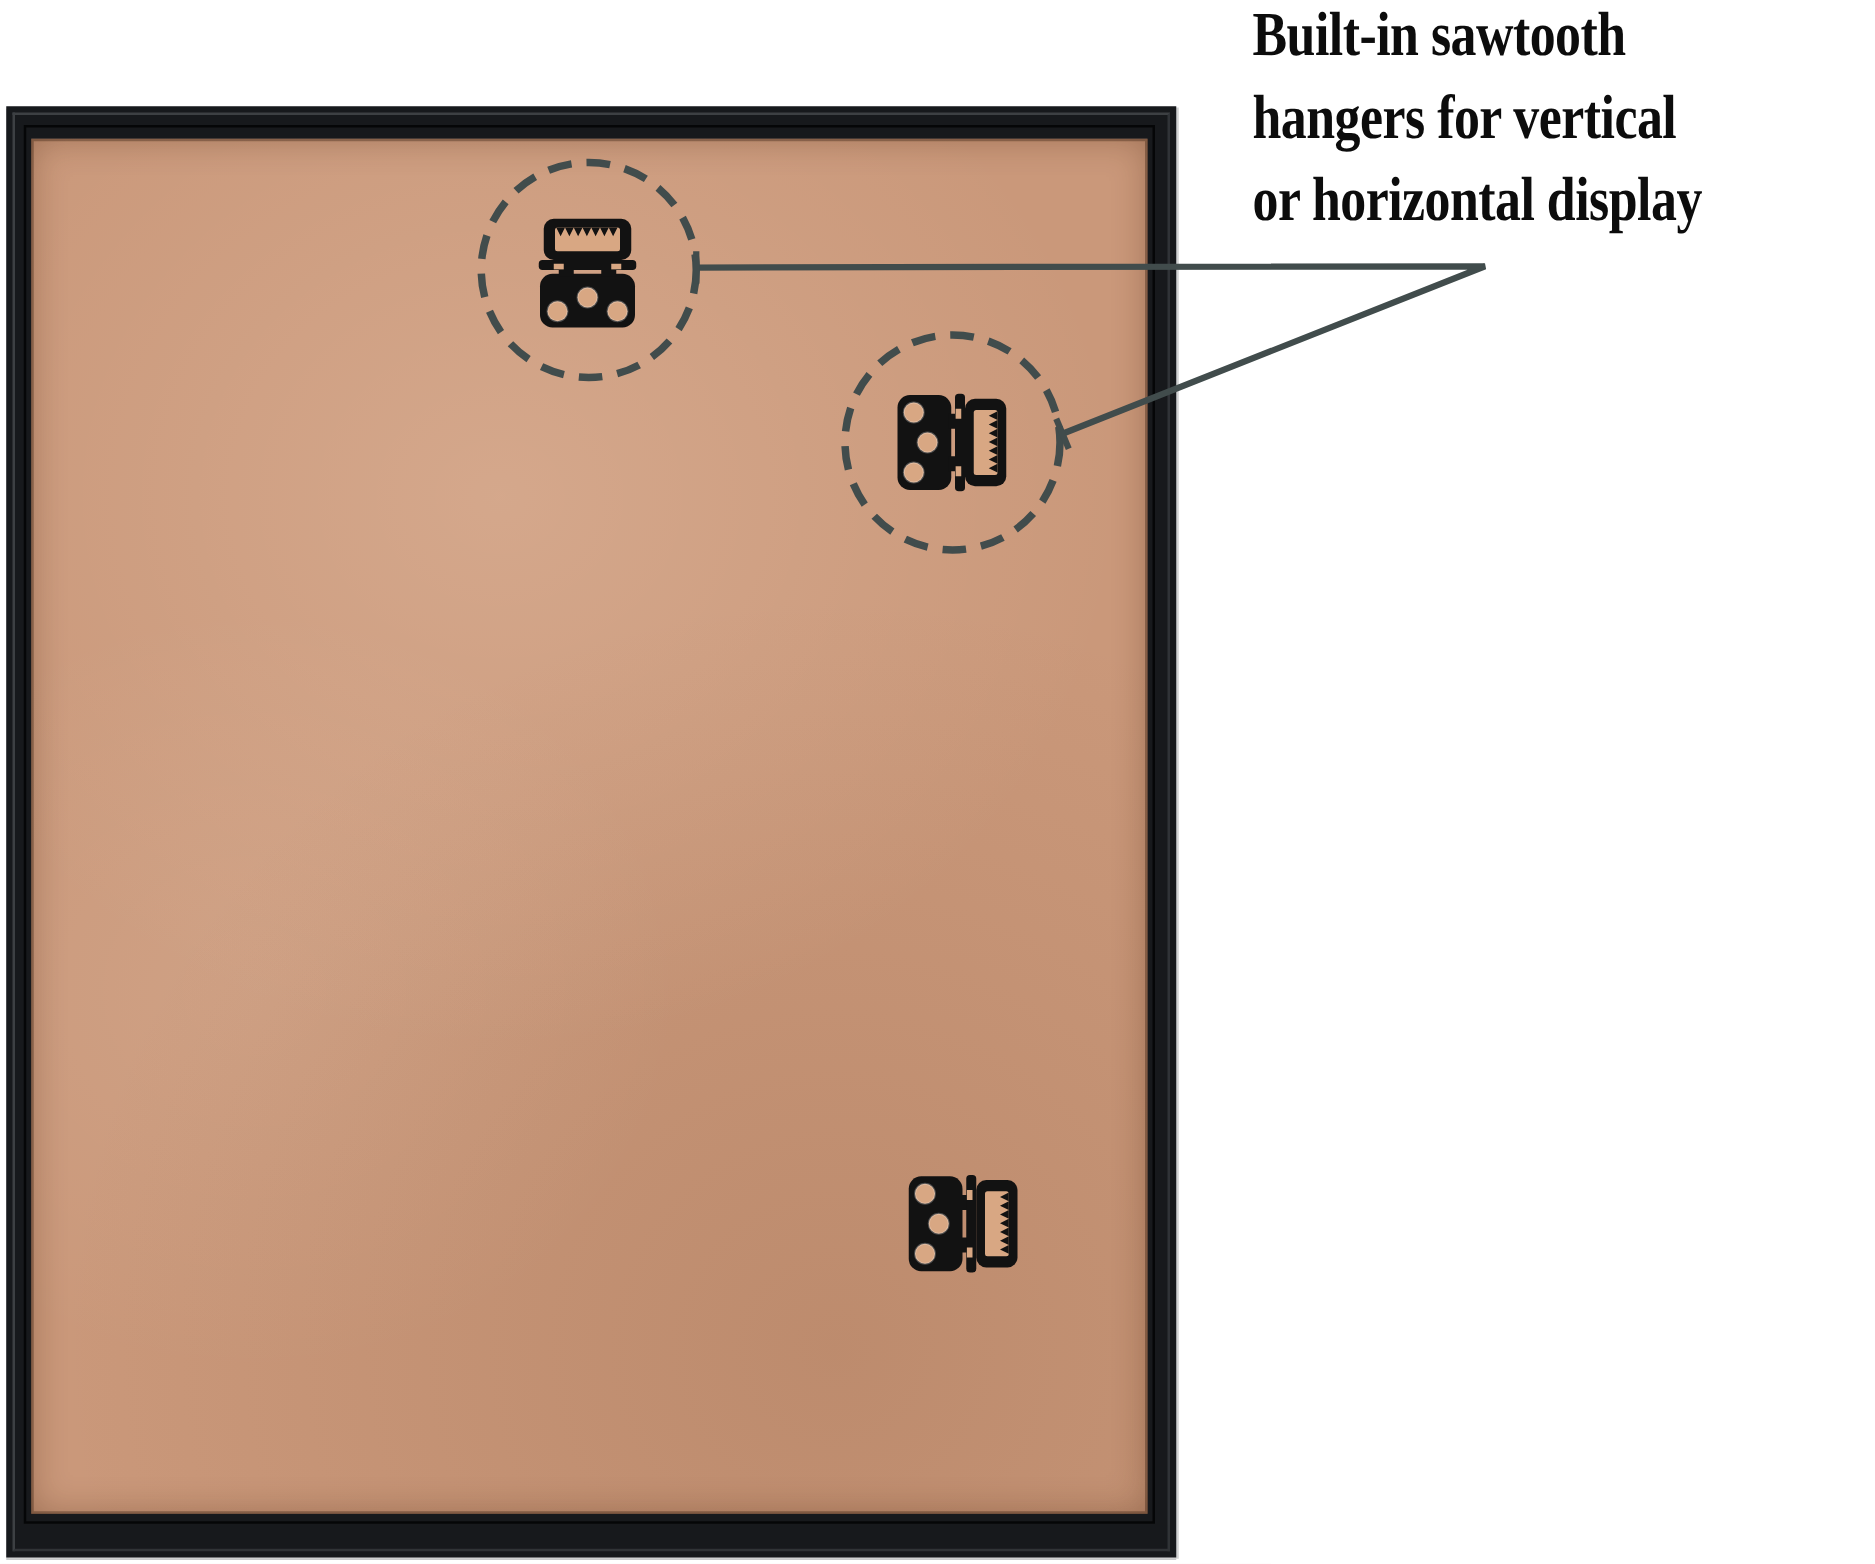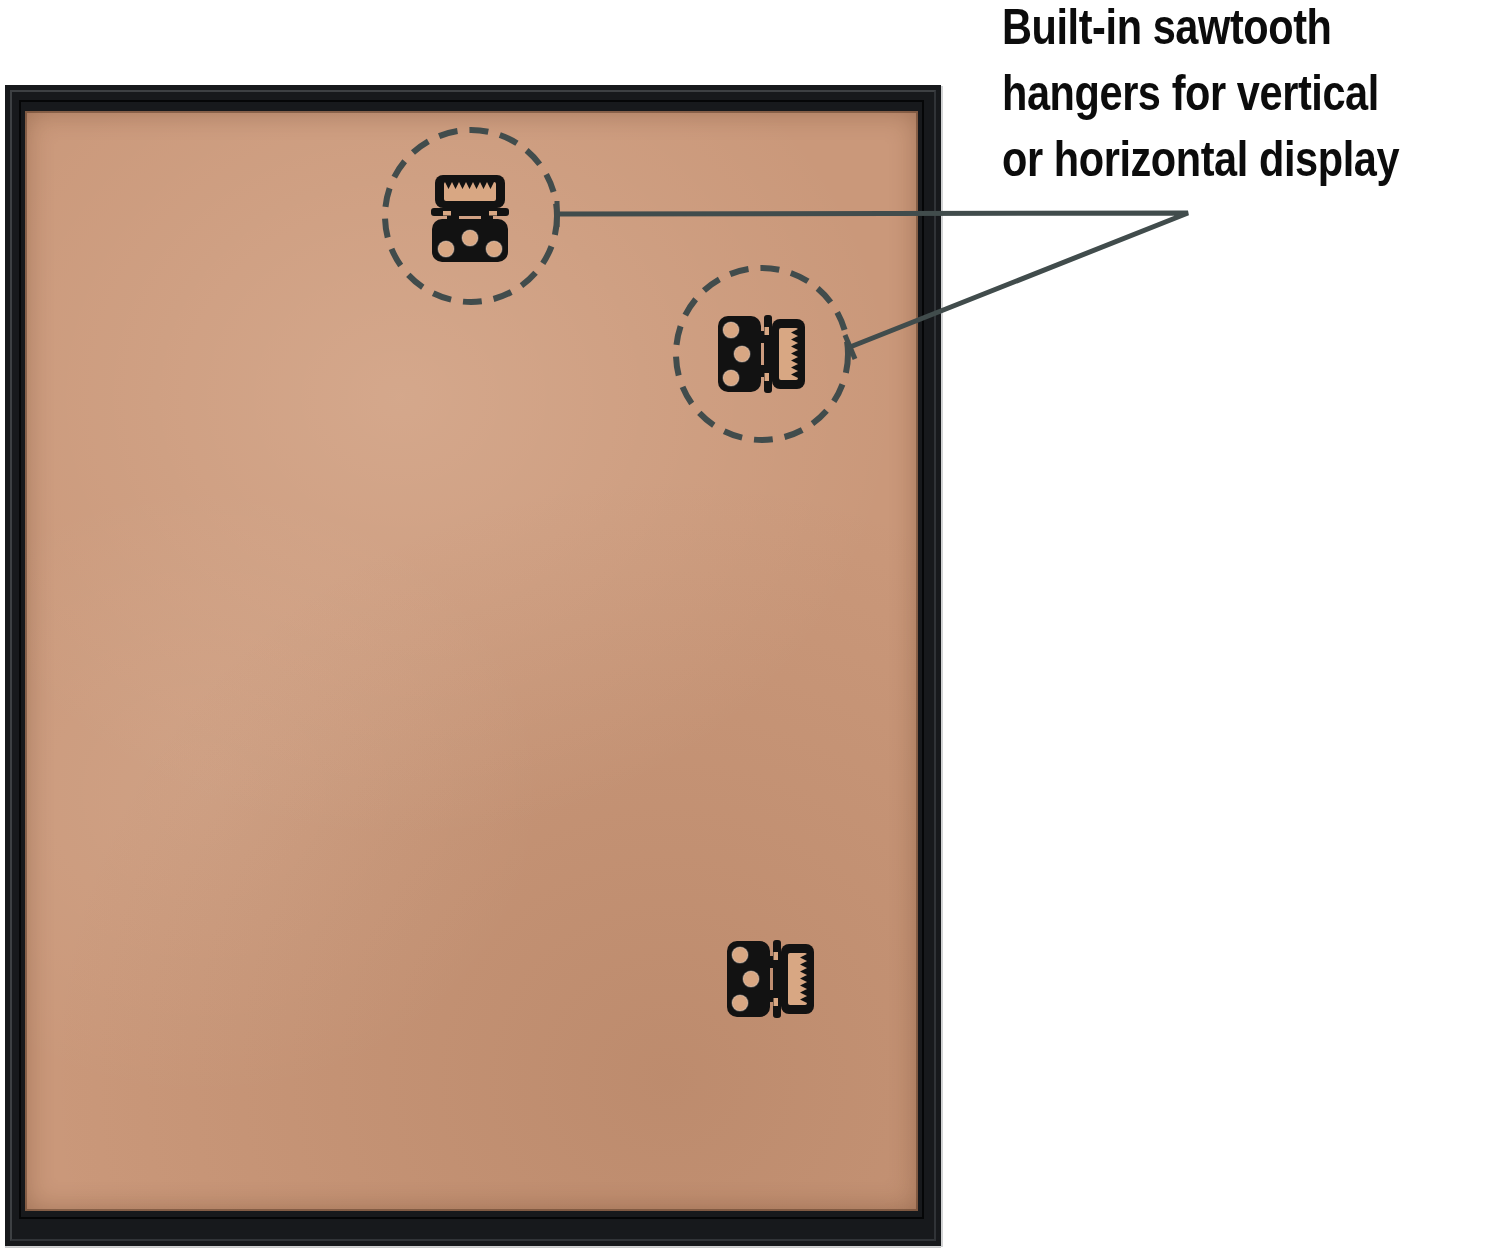--- a/index.html
+++ b/index.html
@@ -2,21 +2,21 @@
 <html style="--background: #ffffff; --ink: #0c0c0c; --frame: #17191c; --backing: #ca987a; --hole: #d8a783; --metal: #121212; --callout: #414c4c;"><head>
 <meta charset="utf-8">
 <style>
   html, body { margin: 0; padding: 0; background: #fff; }
   .canvas {
     position: relative;
     width: 1500px;
     height: 1251px;
     background: var(--background, #ffffff);
     overflow: hidden;
-    font-family: Liberation Sans, sans-serif;
+    font-family: Liberation Serif, serif;
   }
 
   
   .frame {
     position: absolute;
     left: 5px; top: 85px;
     width: 936px; height: 1161px;
     background: var(--frame, #17191c);
     box-shadow: 2px 1px 0 #d2d3d4, 0 2px 0 #c9cacb;
     z-index: 1;

